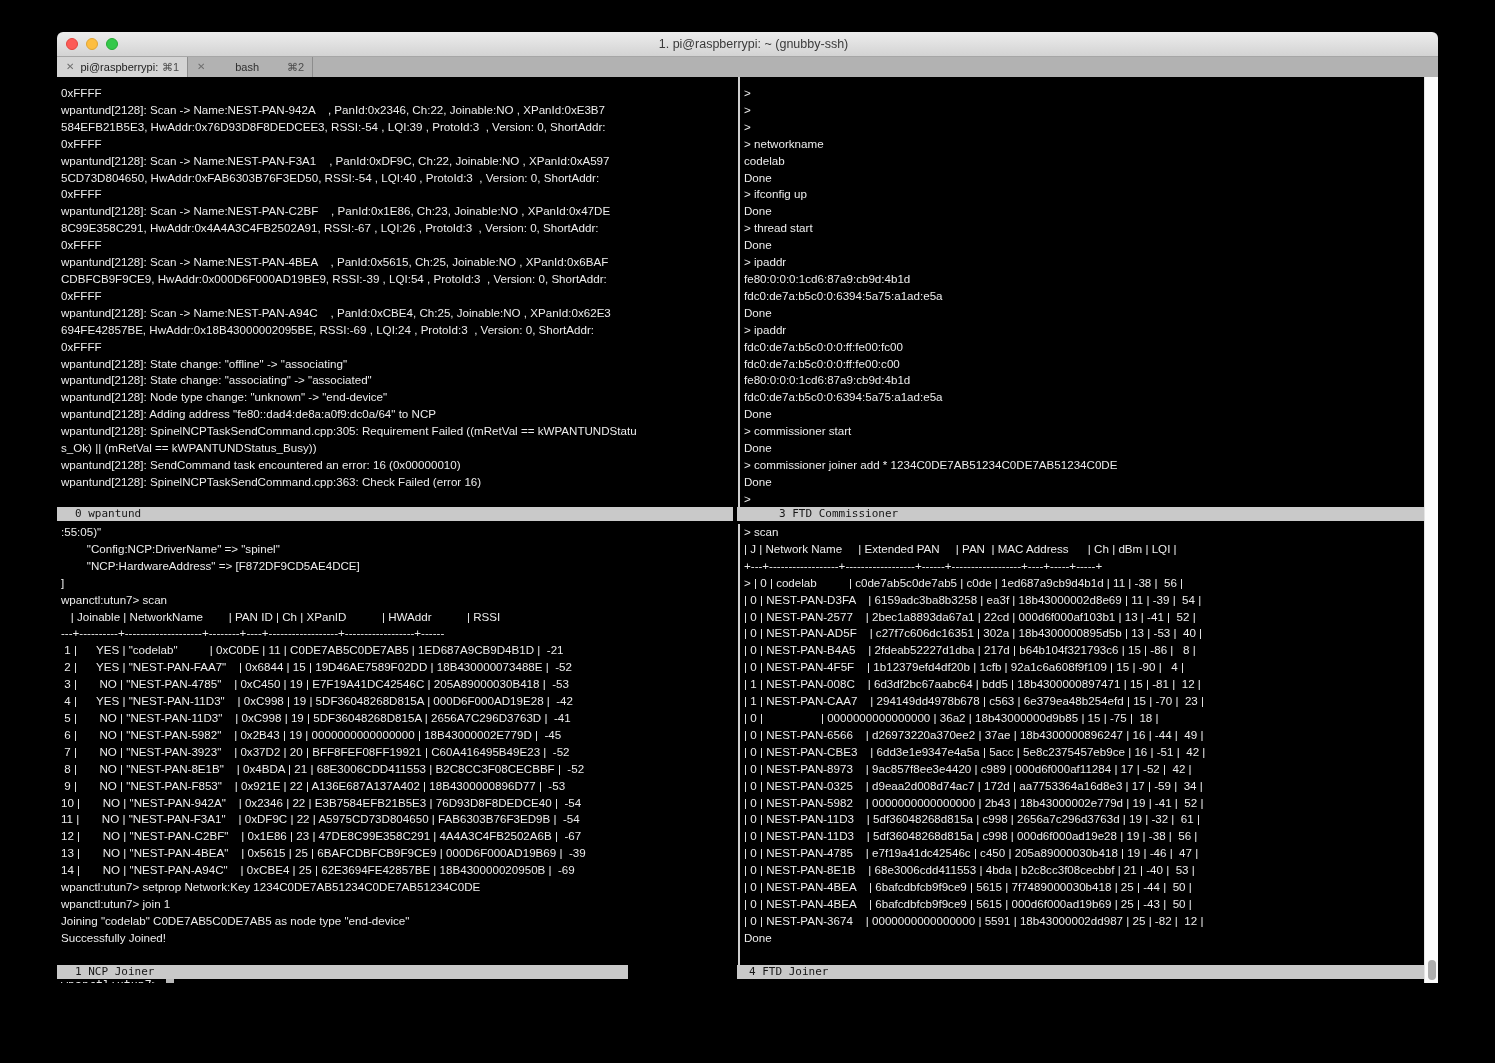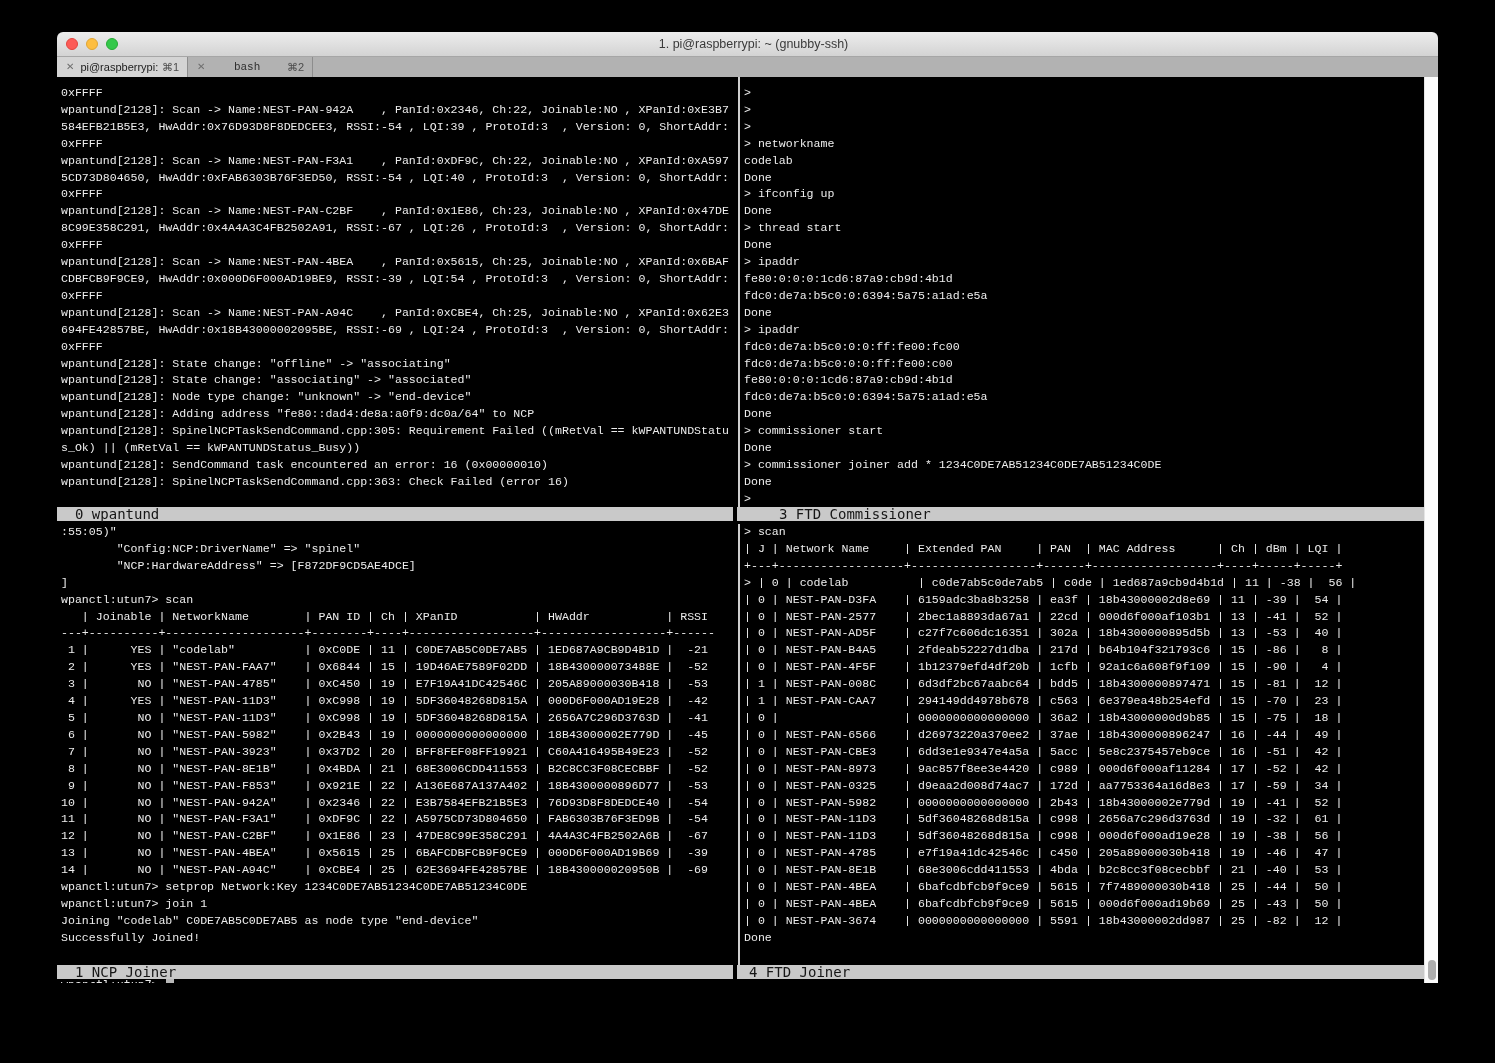--- a/index.html
+++ b/index.html
@@ -26,30 +26,30 @@
   .tab.active{background:#d4d4d4;}
   .tab1{width:131px;}
   .tab2{width:125px;}
   .tab-close{font-size:10px;color:#6e6e6e;margin:0 6px 0 9px;line-height:20px;}
   .tab-label{font-size:11px;color:#2e2e2e;white-space:nowrap;overflow:hidden;flex:1;}
   .tab.active .tab-label{color:#1d1d1d;}
   .tab-key{font-size:11px;color:#4c4c4c;margin:0 8px 0 4px;}
   
   .term{position:absolute;left:0;top:45px;width:1381px;height:906px;background:#000;overflow:hidden;}
   pre.pane{position:absolute;margin:0;white-space:pre;overflow:hidden;
-           font-family:Liberation Mono, monospace;font-size:11.6px;line-height:16.9px;color:#ededed;}
+           font-family:Liberation Sans, sans-serif;font-size:11.6px;line-height:16.9px;color:#ededed;}
   .tl{left:4px;top:8px;width:672px;height:422px;}
   .tr{left:687px;top:8px;width:680px;height:422px;}
   .bl{left:4px;top:447px;width:672px;height:441px;}
   .br{left:687px;top:447px;width:680px;height:441px;}
   .statusbar{position:absolute;height:14px;background:#c9c9c9;color:#161616;
-             font-size:14px;line-height:14px;white-space:pre;padding-left:18px;box-sizing:border-box;z-index:2;}
+             font-size:11px;line-height:14px;white-space:pre;padding-left:18px;box-sizing:border-box;z-index:2;}
   .sb-tl{left:0;top:430px;width:676px;}
   .sb-tr{left:680px;top:430px;width:687px;padding-left:42px;}
-  .sb-bl{left:0;top:888px;width:676px;}
+  .sb-bl{left:0;top:888px;width:571px;}
   .sb-br{left:680px;top:888px;width:687px;padding-left:12px;}
   .vdivider{position:absolute;left:681px;width:2px;background:#cfcfcf;z-index:1;}
   .vd-top{top:0;height:430px;}
   .vd-bottom{top:447px;height:441px;}
   .promptline{position:absolute;left:4px;top:870px;height:17px;display:flex;align-items:center;
               font-size:11.6px;color:#ededed;white-space:pre;z-index:1;margin-top:29px;}
   .cursor{display:inline-block;width:8px;height:14px;background:#b9b9b9;}
   
   .scrollbar{position:absolute;left:1367px;top:0;width:14px;height:906px;background:#fbfbfb;
              border-left:1px solid #e4e4e4;box-sizing:border-box;z-index:3;}
@@ -71,21 +71,21 @@
     </div>
 
     <div class="tabbar">
       <div class="tab tab1 active">
         <span class="tab-close">✕</span>
         <span class="tab-label">pi@raspberrypi: ~ (g...</span>
         <span class="tab-key">⌘1</span>
       </div>
       <div class="tab tab2">
         <span class="tab-close">✕</span>
-        <span class="tab-label" style="text-align:center;font-family:Liberation Mono, monospace;">bash</span>
+        <span class="tab-label" style="text-align:center;">bash</span>
         <span class="tab-key">⌘2</span>
       </div>
     </div>
 
     <div class="term">
       <pre class="pane tl">0xFFFF
 wpantund[2128]: Scan -&gt; Name:NEST-PAN-942A    , PanId:0x2346, Ch:22, Joinable:NO , XPanId:0xE3B7
 584EFB21B5E3, HwAddr:0x76D93D8F8DEDCEE3, RSSI:-54 , LQI:39 , ProtoId:3  , Version: 0, ShortAddr:
 0xFFFF
 wpantund[2128]: Scan -&gt; Name:NEST-PAN-F3A1    , PanId:0xDF9C, Ch:22, Joinable:NO , XPanId:0xA597

